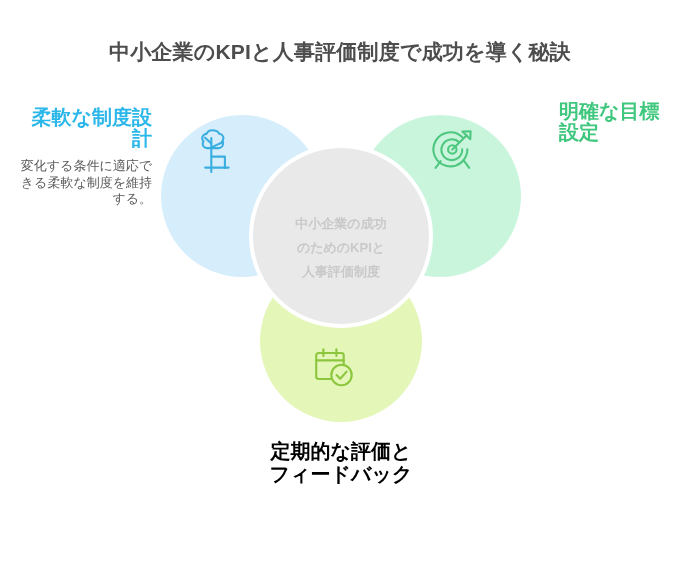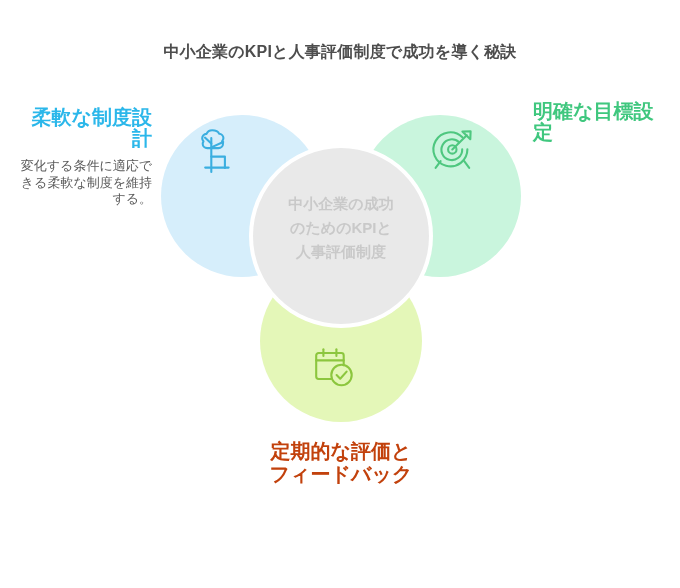--- a/index.html
+++ b/index.html
@@ -21,21 +21,21 @@
     height: 588px;
   }
 
   
   .title {
     position: absolute;
     left: 0;
     top: 38px;
     width: 680px;
     text-align: center;
-    font-size: 16px;
+    font-size: 21px;
     font-weight: bold;
     color: #4d4d4d;
     letter-spacing: 0.2px;
     line-height: 28px;
   }
 
   
   .venn {
     position: absolute;
     left: 0;
@@ -44,24 +44,24 @@
     height: 588px;
   }
   .venn svg {
     display: block;
   }
 
   
   .center-label {
     position: absolute;
     left: 251px;
-    top: 192px;
+    top: 212px;
     width: 180px;
     text-align: center;
-    font-size: 15px;
+    font-size: 13px;
     font-weight: bold;
     line-height: 24px;
     color: #c9c9c9;
     pointer-events: none;
   }
 
   
   .block {
     position: absolute;
   }
@@ -84,30 +84,30 @@
     text-align: right;
   }
   .block-left .heading { color: #2bb7ea; }
 
   .block-right {
     left: 533px;
     top: 101px;
     width: 140px;
     text-align: left;
   }
-  .block-right .heading { color: #3fc77e; }
+  .block-right .heading { color: #3fc77e; margin-left: 26px; }
 
   .block-bottom {
     left: 251px;
     top: 440px;
     width: 180px;
     text-align: center;
   }
   .block-bottom .heading {
-    color: #c2410c;
+    color: #000000;
     line-height: 23px;
     margin-bottom: 10px;
   }
 
   .nowrap-line { display: block; }
 </style>
 </head>
 <body>
 
 <div id="infographic">

